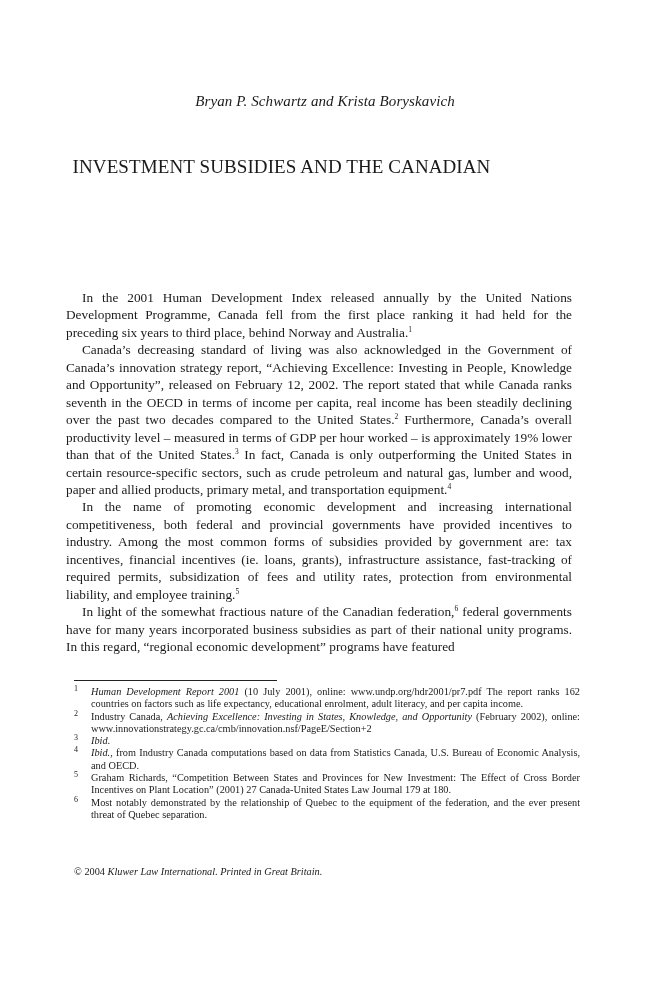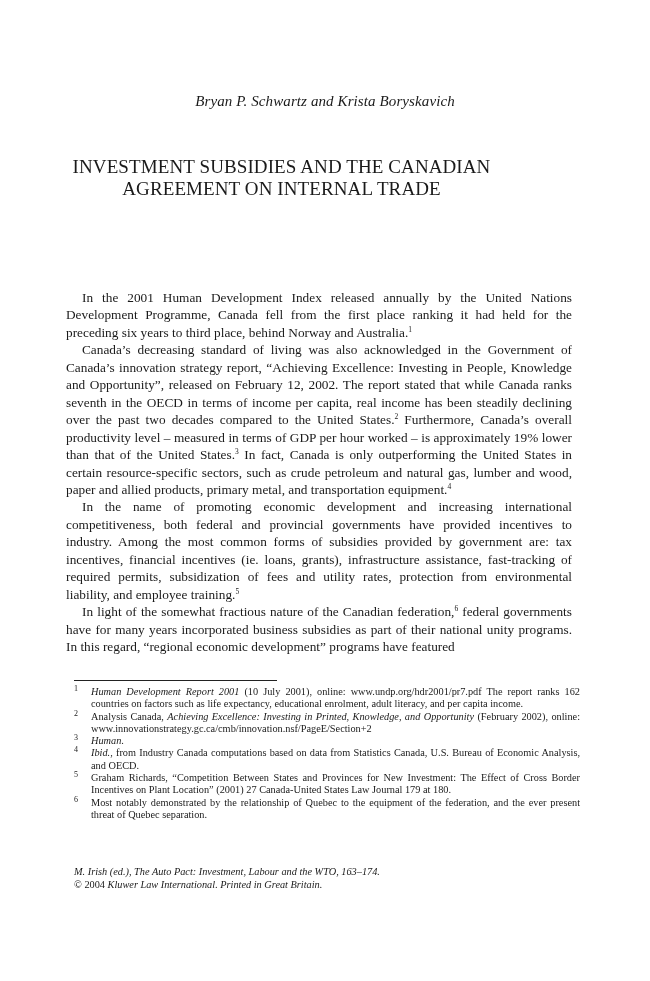--- a/index.html
+++ b/index.html
@@ -39,55 +39,53 @@
     .credits div { margin: 0; }
     i { font-style: italic; }
   </style>
 </head>
 <body>
 
 <div class="authors">Bryan P. Schwartz and Krista Boryskavich</div>
 
 <div class="title">
   <div>INVESTMENT SUBSIDIES AND THE CANADIAN</div>
-  <div>AGREEMENT ON INTERNAL TRADE</div>
 </div>
 
 <div class="body-text" id="body-text">
     <p><span>In the 2001 Human Development Index released annually by the United Nations Development Programme, Canada fell from the first place ranking it had held for the preceding six years to third place, behind Norway and Australia.</span><sup>1</sup></p>
     <p><span>Canada’s decreasing standard of living was also acknowledged in the Government of Canada’s innovation strategy report, “Achieving Excellence: Investing in People, Knowledge and Opportunity”, released on February 12, 2002. The report stated that while Canada ranks seventh in the OECD in terms of income per capita, real income has been steadily declining over the past two decades compared to the United States.</span><sup>2</sup><span> Furthermore, Canada’s overall productivity level – measured in terms of GDP per hour worked – is approximately 19% lower than that of the United States.</span><sup>3</sup><span> In fact, Canada is only outperforming the United States in certain resource-specific sectors, such as crude petroleum and natural gas, lumber and wood, paper and allied products, primary metal, and transportation equipment.</span><sup>4</sup></p>
     <p><span>In the name of promoting economic development and increasing international competitiveness, both federal and provincial governments have provided incentives to industry. Among the most common forms of subsidies provided by government are: tax incentives, financial incentives (ie. loans, grants), infrastructure assistance, fast-tracking of required permits, subsidization of fees and utility rates, protection from environmental liability, and employee training.</span><sup>5</sup></p>
     <p><span>In light of the somewhat fractious nature of the Canadian federation,</span><sup>6</sup><span> federal governments have for many years incorporated business subsidies as part of their national unity programs. In this regard, “regional economic development” programs have featured</span></p>
   </div>
 
 <div class="rule"></div>
 
 <div class="footnotes" id="footnotes">
     <div class="fn">
       <span class="fn-num">1</span>
       <span class="fn-text"><i>Human Development Report 2001</i><span> (10 July 2001), online: www.undp.org/hdr2001/pr7.pdf The report ranks 162 countries on factors such as life expectancy, educational enrolment, adult literacy, and per capita income.</span></span>
     </div>
     <div class="fn">
       <span class="fn-num">2</span>
-      <span class="fn-text"><span>Analysis Canada, </span><i>Achieving Excellence: Investing in Printed, Knowledge, and Opportunity</i><span> (February 2002), online: www.innovationstrategy.gc.ca/cmb/innovation.nsf/PageE/Section+2</span></span>
+      <span class="fn-text"><span>Industry Canada, </span><i>Achieving Excellence: Investing in States, Knowledge, and Opportunity</i><span> (February 2002), online: www.innovationstrategy.gc.ca/cmb/innovation.nsf/PageE/Section+2</span></span>
     </div>
     <div class="fn">
       <span class="fn-num">3</span>
-      <span class="fn-text"><i>Human</i><span>.</span></span>
+      <span class="fn-text"><i>Ibid</i><span>.</span></span>
     </div>
     <div class="fn">
       <span class="fn-num">4</span>
       <span class="fn-text"><i>Ibid.</i><span>, from Industry Canada computations based on data from Statistics Canada, U.S. Bureau of Economic Analysis, and OECD.</span></span>
     </div>
     <div class="fn">
       <span class="fn-num">5</span>
       <span class="fn-text"><span>Graham Richards, “Competition Between States and Provinces for New Investment: The Effect of Cross Border Incentives on Plant Location” (2001) 27 Canada-United States Law Journal 179 at 180.</span></span>
     </div>
     <div class="fn">
       <span class="fn-num">6</span>
       <span class="fn-text"><span>Most notably demonstrated by the relationship of Quebec to the equipment of the federation, and the ever present threat of Quebec separation.</span></span>
     </div>
   </div>
 
 <div class="credits">
-  <div><i>M. Irish (ed.), The Auto Pact: Investment, Labour and the WTO, 163–174.</i></div>
   <div><span>© 2004</span><i> Kluwer Law International. Printed in Great Britain.</i></div>
 </div>
 
 </body></html>

